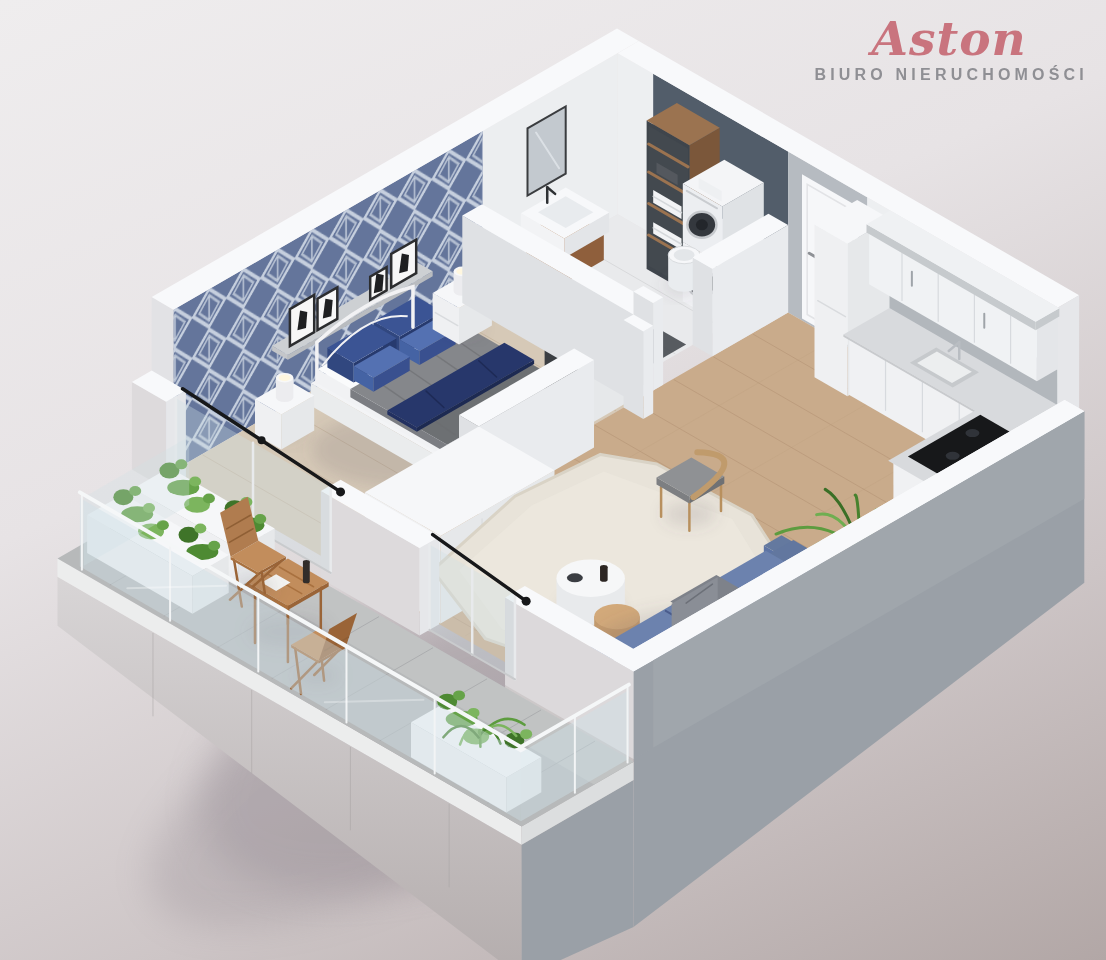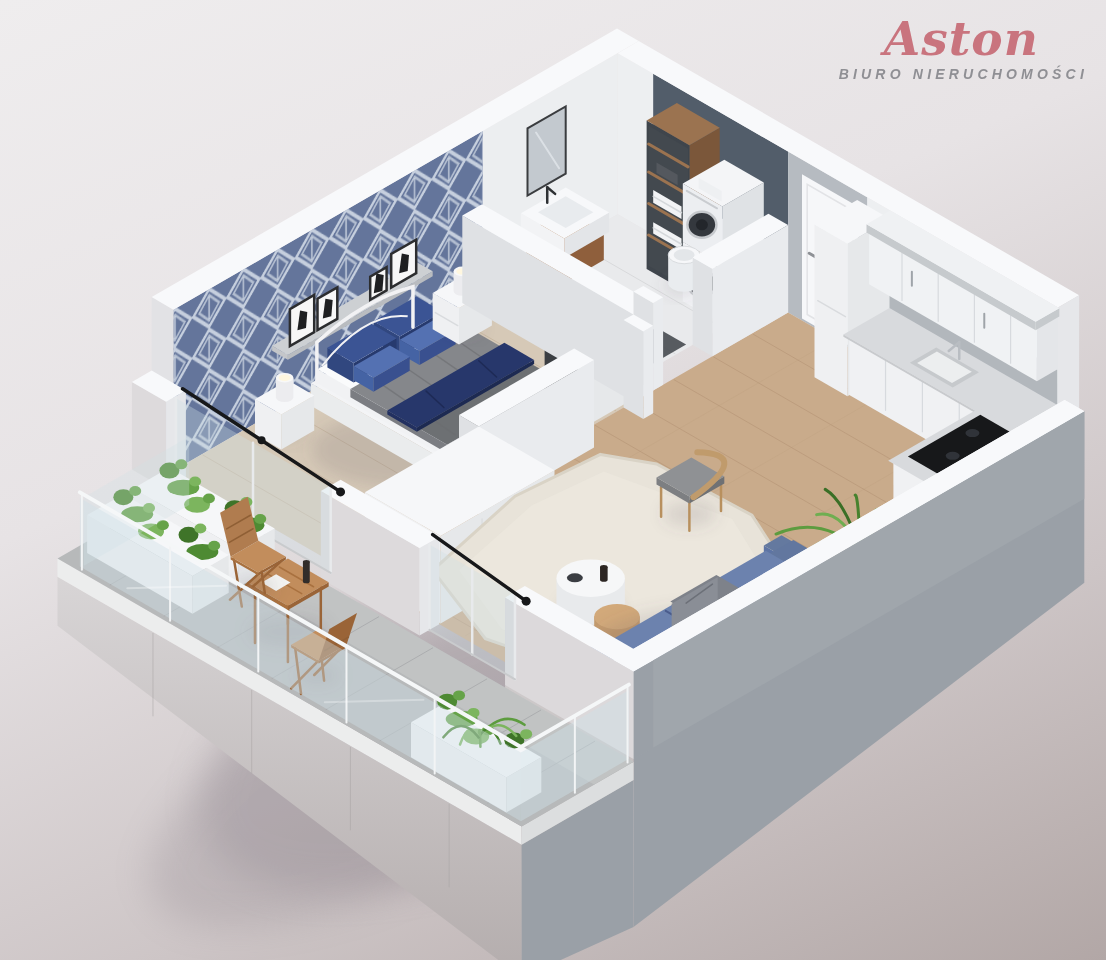--- a/index.html
+++ b/index.html
@@ -11,22 +11,22 @@
   .stage{position:relative;width:1106px;height:688px;}
   svg.scene{position:absolute;left:0;top:0;}
   .logo{
     position:absolute;top:14px;right:18px;text-align:center;user-select:none;
   }
   .logo .name{
     font-family:"DejaVu Serif",serif;font-style:italic;font-weight:bold;
     font-size:47px;line-height:1.05;letter-spacing:1px;
   }
   .logo .tagline{
-    font-family:"Liberation Sans",sans-serif;font-size:14px;font-weight:bold;
-    letter-spacing:4.2px;margin-top:3px;padding-left:4px;font-style:italic;
+    font-family:"Liberation Sans",sans-serif;font-size:16px;font-weight:bold;
+    letter-spacing:4.2px;margin-top:3px;padding-left:4px;
   }
 </style>
 </head>
 <body>
 
 <div class="stage">
   <svg class="scene" width="1106" height="960" viewBox="0 0 1106 960">
     <defs>
       <filter id="blur18" x="-40%" y="-40%" width="180%" height="180%">
           <feGaussianBlur stdDeviation="18"></feGaussianBlur>

